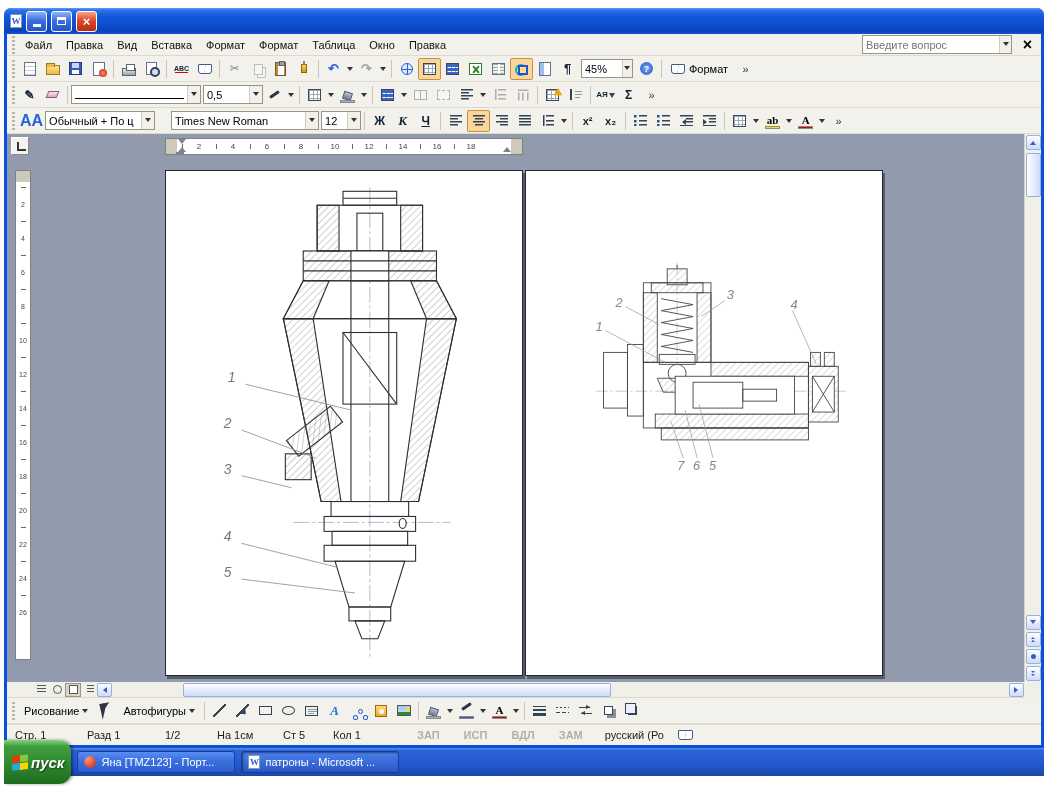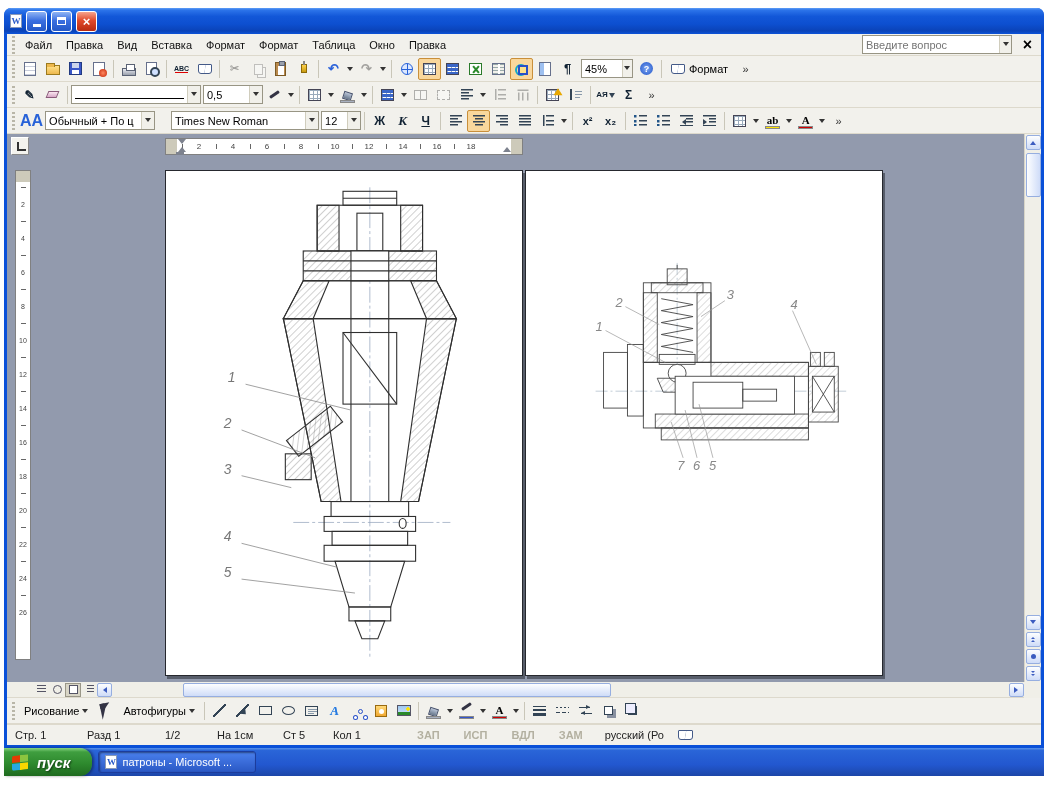--- a/index.html
+++ b/index.html
@@ -190,21 +190,21 @@
 .htrack{flex:1;height:16px;position:relative;margin:0 1px}
 .hthumb{position:absolute;left:70px;top:0;width:428px;height:14px;border:1px solid #96aee0;border-radius:2px;background:linear-gradient(180deg,#fdfeff,#cfdcf8);margin-top:1px}
 .corner{width:17px;height:16px;background:#f0efe8;flex:none}
 
 
 .statusbar{height:21px;display:flex;align-items:center;background:#f2f1ec;font-size:11px;color:#222;padding:0 8px;gap:0;border-top:1px solid #ddd9cc}
 .stit{white-space:nowrap;flex:none}
 .stflag{color:#b3b0a0;font-weight:bold;margin:0 12px;flex:none}
 .taskbar{position:absolute;left:4px;top:748px;width:1040px;height:28px;display:flex;align-items:center;
  background:linear-gradient(180deg,#5a93e8 0,#2a65d8 9%,#2257cf 60%,#1c46a8 100%)}
-.startbtn{height:28px;padding:0 22px 0 8px;border-radius:0 12px 12px 0;display:flex;align-items:center;gap:8px;
+.startbtn{height:44px;padding:0 7px 0 8px;border-radius:0 12px 12px 0;display:flex;align-items:center;gap:2px;
  background:linear-gradient(180deg,#88d381 0,#3f9e3f 14%,#2e8a2e 55%,#1f6b1f 100%);box-shadow:2px 0 3px rgba(0,0,0,.4)}
 .startbtn span{color:#fff;font-weight:bold;font-style:italic;font-size:15px;text-shadow:1px 1px 2px rgba(0,0,0,.6)}
 .winflag{width:17px;height:15px;background:
  linear-gradient(90deg,#e33b02 0 8px,#8bc53f 8px) 0 0/16px 7px no-repeat,
  linear-gradient(90deg,#28a8e0 0 8px,#f8d800 8px) 0 8px/16px 7px no-repeat;transform:skewY(-6deg);border-radius:2px}
 .taskbtn{height:22px;width:158px;margin-left:6px;border-radius:3px;display:flex;align-items:center;gap:5px;padding:0 6px;
  background:linear-gradient(180deg,#5a8df2,#3a70e0 45%,#2e60d0);border:1px solid #1c3c9c;color:#fff;font-size:11px;white-space:nowrap;overflow:hidden}
 .taskbtn.active{background:linear-gradient(180deg,#4a80ee,#2a58c4);box-shadow:inset 1px 1px 2px rgba(0,0,0,.45)}
 .tico-red{width:12px;height:12px;border-radius:50%;background:radial-gradient(circle at 35% 30%,#ff9a80,#c21d08);flex:none}
 .i-word{width:12px;height:14px;background:#fff;border:1px solid #8898b8;display:flex;align-items:center;justify-content:center;flex:none}
@@ -863,19 +863,23 @@
       <span class="i-book" style="margin-left:14px"></span>
     </div>
   </div>
 </div>
 
 <div class="taskbar">
   <div class="startbtn">
     <span class="winflag"></span>
     <span>пуск</span>
   </div>
+  <div class="taskbtn">
+    <span class="tico-red"></span>
+    <span>Яна [TMZ123] - Порт...</span>
+  </div>
   <div class="taskbtn active">
     <span class="i-word">
         <span>W</span>
       </span>
     <span>патроны - Microsoft ...</span>
   </div>
 </div>
 
 </body></html>

